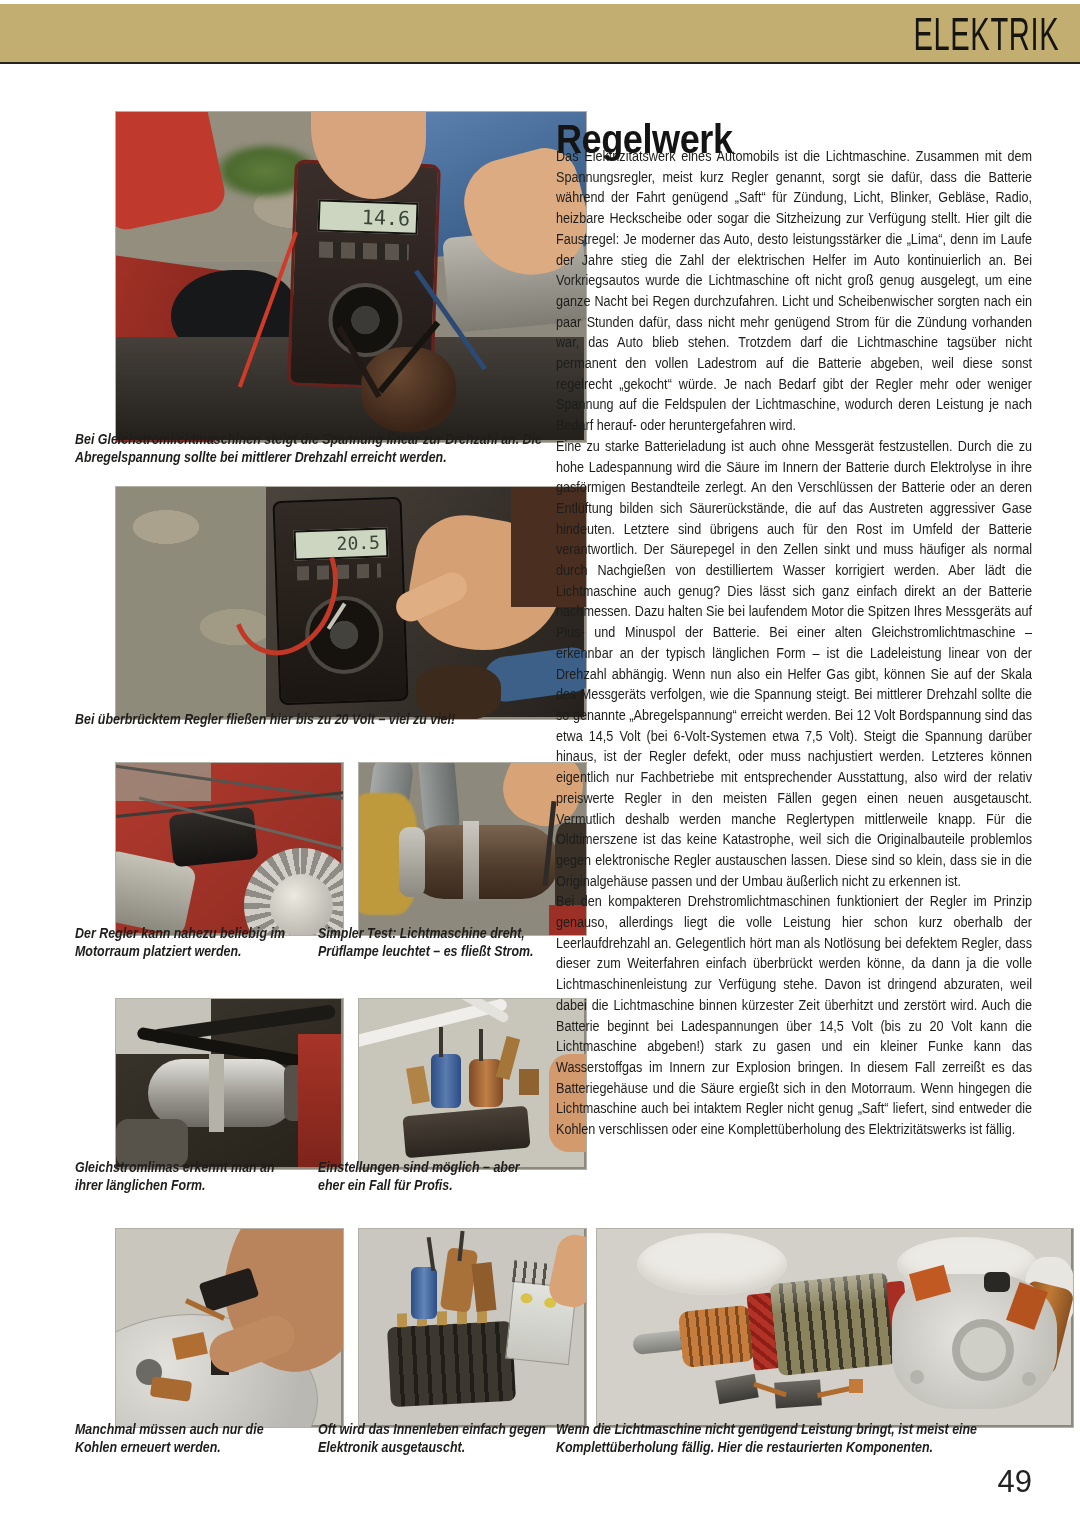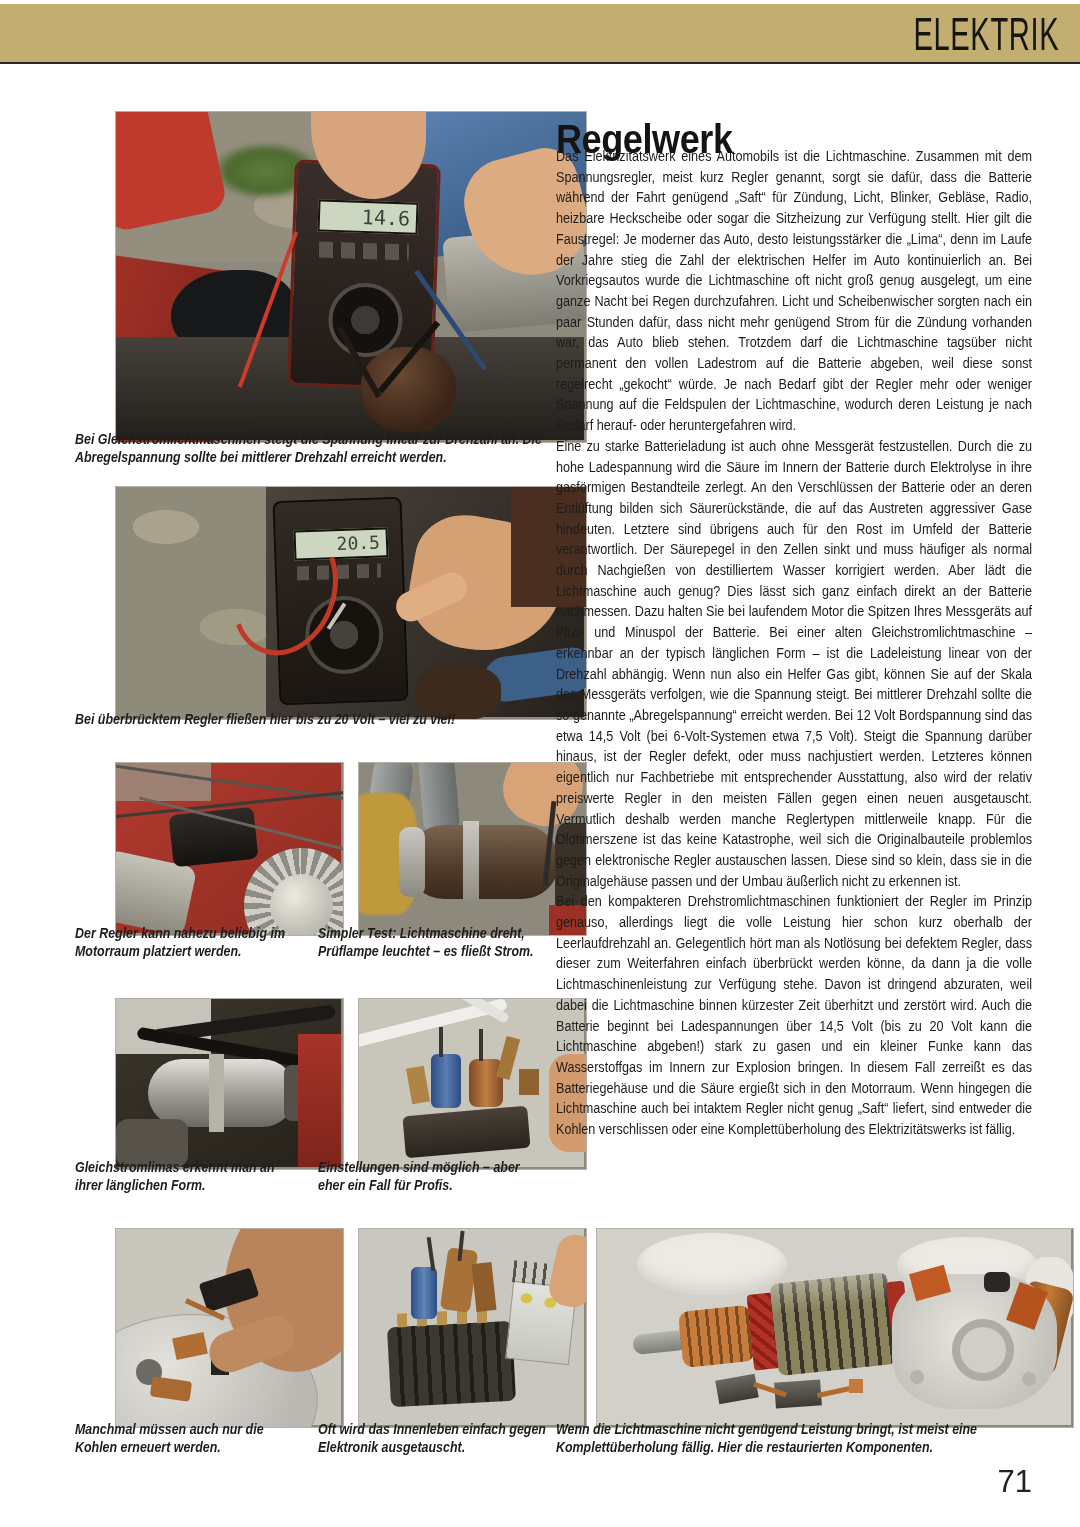--- a/index.html
+++ b/index.html
@@ -200,14 +200,14 @@
   </figure>
   <figcaption class="cap" style="left:556px;top:1420px;width:566px;">Wenn die Lichtmaschine nicht genügend Leistung bringt, ist meist eine Komplettüberholung fällig. Hier die restaurierten Komponenten.</figcaption>
 
   <h1 class="title">Regelwerk</h1>
   <div class="body-text">
     <p>Das Elektrizitätswerk eines Automobils ist die Lichtmaschine. Zusammen mit dem Spannungsregler, meist kurz Regler genannt, sorgt sie dafür, dass die Batterie während der Fahrt genügend „Saft“ für Zündung, Licht, Blinker, Gebläse, Radio, heizbare Heckscheibe oder sogar die Sitzheizung zur Verfügung stellt. Hier gilt die Faustregel: Je moderner das Auto, desto leistungsstärker die „Lima“, denn im Laufe der Jahre stieg die Zahl der elektrischen Helfer im Auto kontinuierlich an. Bei Vorkriegsautos wurde die Lichtmaschine oft nicht groß genug ausgelegt, um eine ganze Nacht bei Regen durchzufahren. Licht und Scheibenwischer sorgten nach ein paar Stunden dafür, dass nicht mehr genügend Strom für die Zündung vorhanden war, das Auto blieb stehen. Trotzdem darf die Lichtmaschine tagsüber nicht permanent den vollen Ladestrom auf die Batterie abgeben, weil diese sonst regelrecht „gekocht“ würde. Je nach Bedarf gibt der Regler mehr oder weniger Spannung auf die Feldspulen der Lichtmaschine, wodurch deren Leistung je nach Bedarf herauf- oder heruntergefahren wird.</p>
     <p>Eine zu starke Batterieladung ist auch ohne Messgerät festzustellen. Durch die zu hohe Ladespannung wird die Säure im Innern der Batterie durch Elektrolyse in ihre gasförmigen Bestandteile zerlegt. An den Verschlüssen der Batterie oder an deren Entlüftung bilden sich Säurerückstände, die auf das Austreten aggressiver Gase hindeuten. Letztere sind übrigens auch für den Rost im Umfeld der Batterie verantwortlich. Der Säurepegel in den Zellen sinkt und muss häufiger als normal durch Nachgießen von destilliertem Wasser korrigiert werden. Aber lädt die Lichtmaschine auch genug? Dies lässt sich ganz einfach direkt an der Batterie nachmessen. Dazu halten Sie bei laufendem Motor die Spitzen Ihres Messgeräts auf Plus- und Minuspol der Batterie. Bei einer alten Gleichstromlichtmaschine – erkennbar an der typisch länglichen Form – ist die Ladeleistung linear von der Drehzahl abhängig. Wenn nun also ein Helfer Gas gibt, können Sie auf der Skala des Messgeräts verfolgen, wie die Spannung steigt. Bei mittlerer Drehzahl sollte die so genannte „Abregelspannung“ erreicht werden. Bei 12 Volt Bordspannung sind das etwa 14,5 Volt (bei 6-Volt-Systemen etwa 7,5 Volt). Steigt die Spannung darüber hinaus, ist der Regler defekt, oder muss nachjustiert werden. Letzteres können eigentlich nur Fachbetriebe mit entsprechender Ausstattung, also wird der relativ preiswerte Regler in den meisten Fällen gegen einen neuen ausgetauscht. Vermutlich deshalb werden manche Reglertypen mittlerweile knapp. Für die Oldtimerszene ist das keine Katastrophe, weil sich die Originalbauteile problemlos gegen elektronische Regler austauschen lassen. Diese sind so klein, dass sie in die Originalgehäuse passen und der Umbau äußerlich nicht zu erkennen ist.</p>
     <p>Bei den kompakteren Drehstromlichtmaschinen funktioniert der Regler im Prinzip genauso, allerdings liegt die volle Leistung hier schon kurz oberhalb der Leerlaufdrehzahl an. Gelegentlich hört man als Notlösung bei defektem Regler, dass dieser zum Weiterfahren einfach überbrückt werden könne, da dann ja die volle Lichtmaschinenleistung zur Verfügung stehe. Davon ist dringend abzuraten, weil dabei die Lichtmaschine binnen kürzester Zeit überhitzt und zerstört wird. Auch die Batterie beginnt bei Ladespannungen über 14,5 Volt (bis zu 20 Volt kann die Lichtmaschine abgeben!) stark zu gasen und ein kleiner Funke kann das Wasserstoffgas im Innern zur Explosion bringen. In diesem Fall zerreißt es das Batteriegehäuse und die Säure ergießt sich in den Motorraum. Wenn hingegen die Lichtmaschine auch bei intaktem Regler nicht genug „Saft“ liefert, sind entweder die Kohlen verschlissen oder eine Komplettüberholung des Elektrizitätswerks ist fällig.</p>
   </div>
 
-  <div class="pagenum">71</div>
+  <div class="pagenum">49</div>
 </div>
 
 </body></html>

